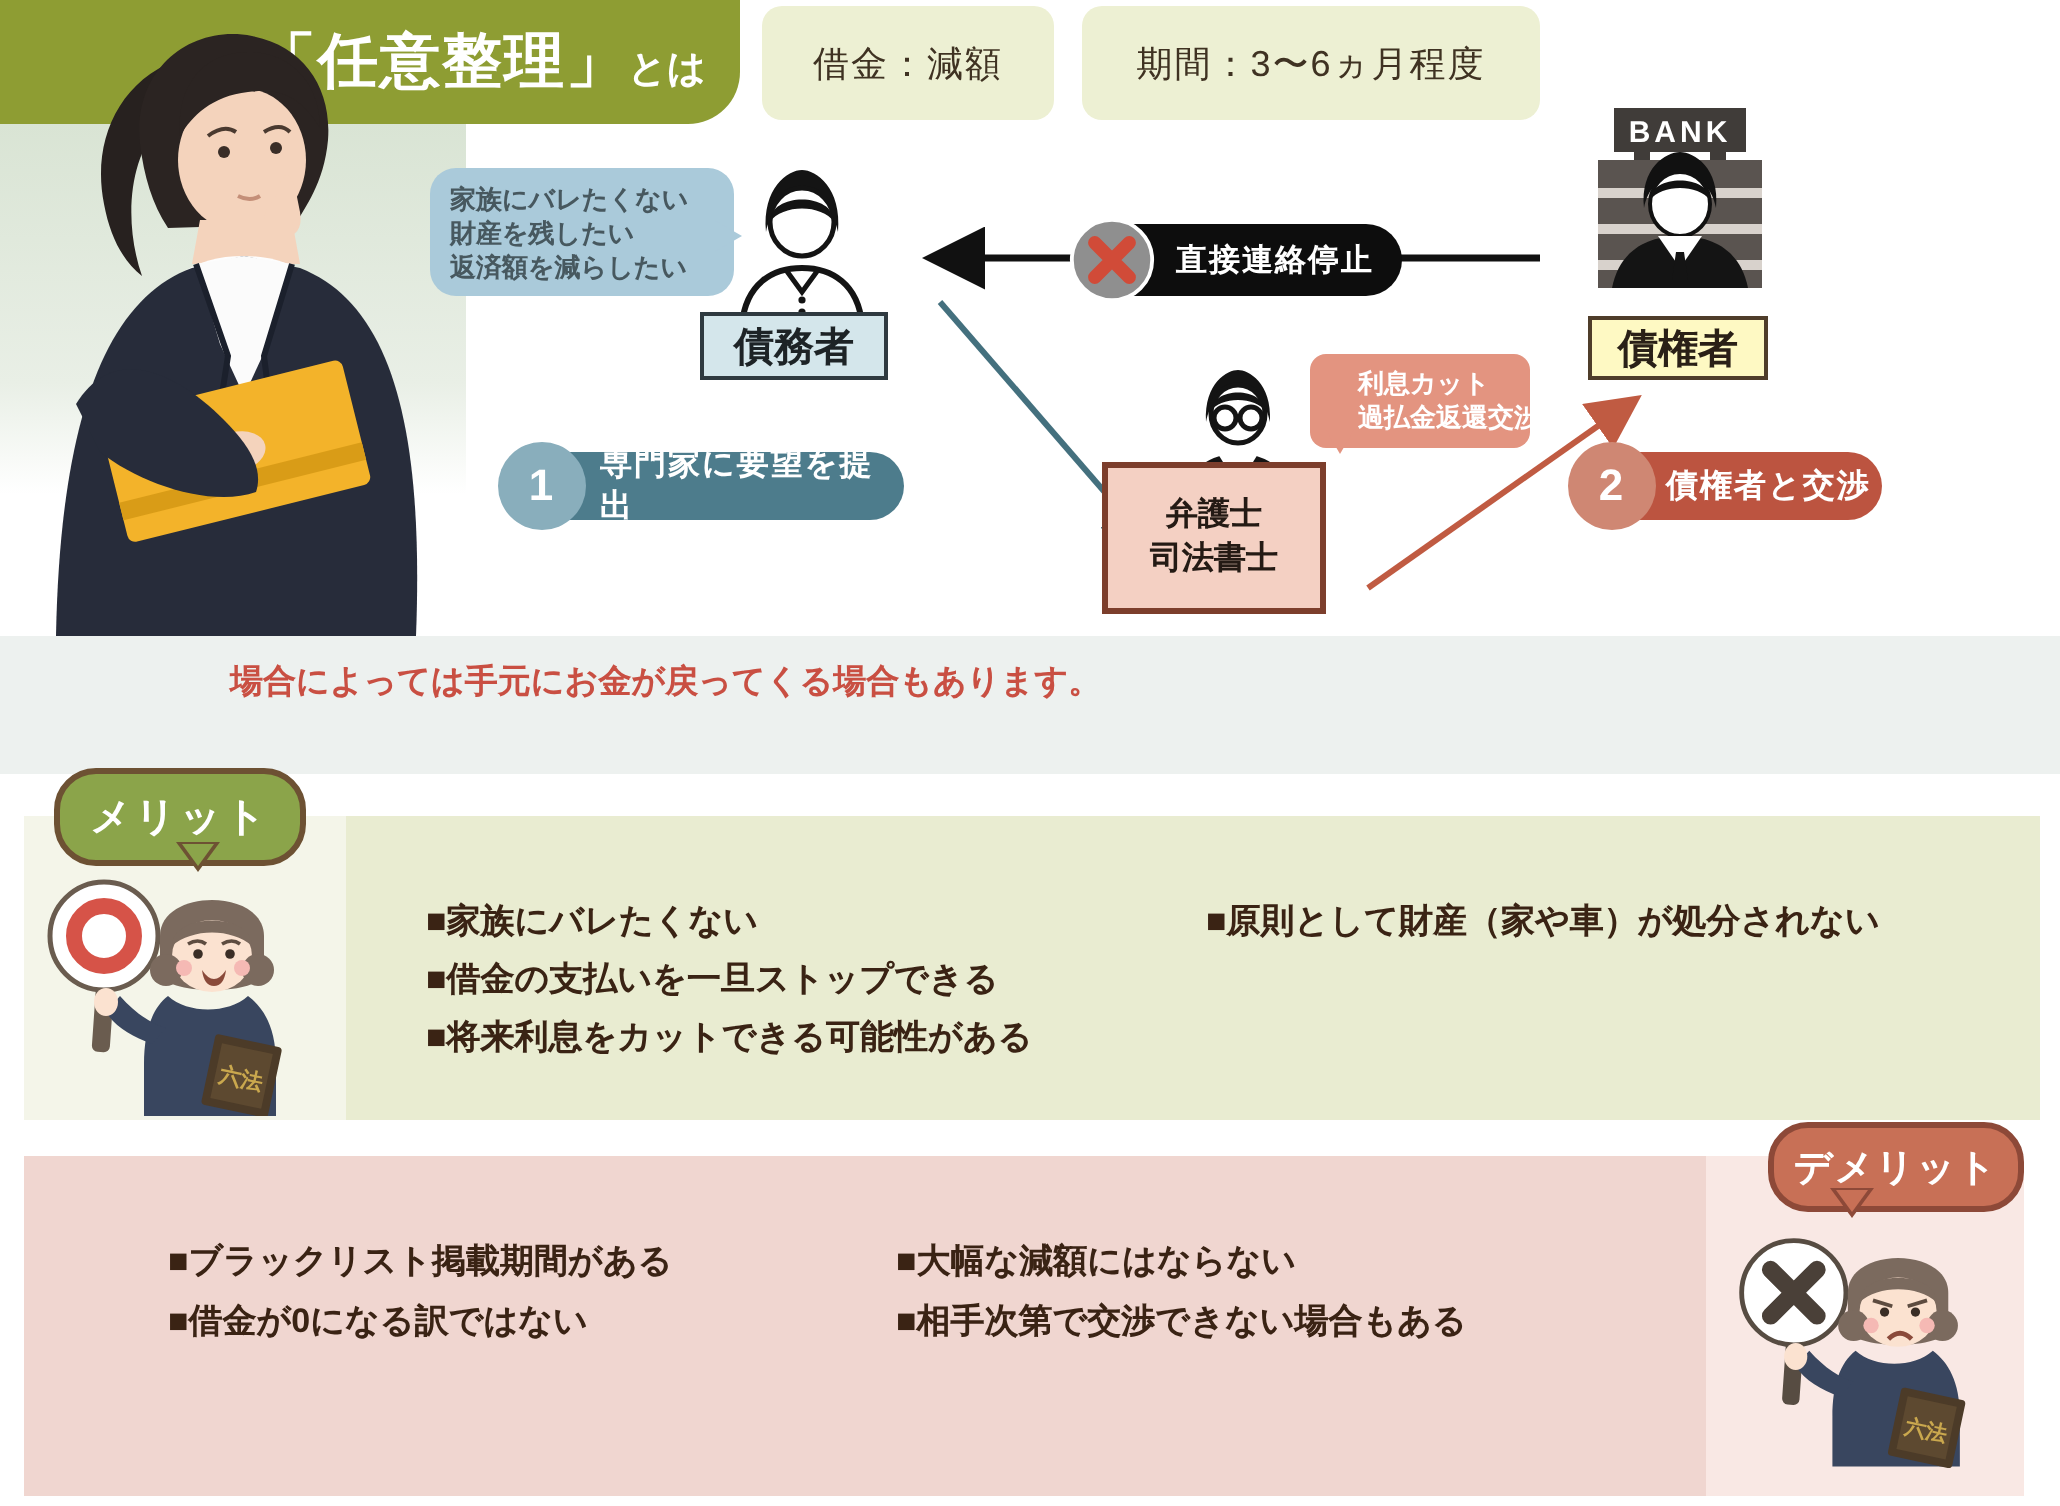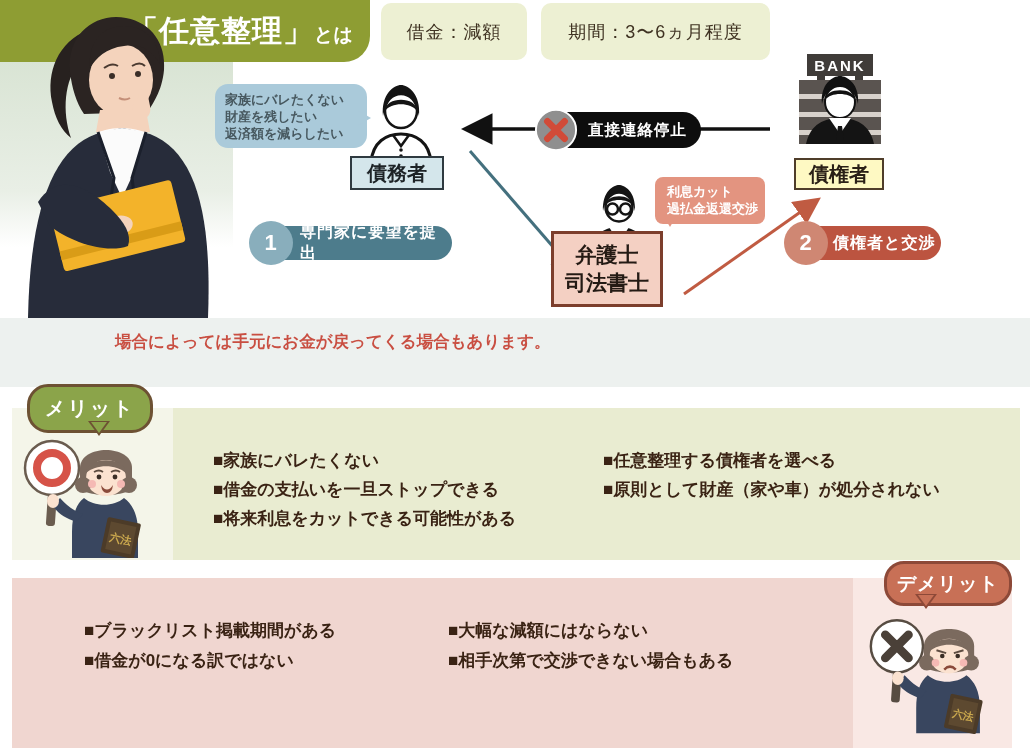--- a/index.html
+++ b/index.html
@@ -43,23 +43,23 @@
   .step-pill{position:absolute;height:34px;border-radius:17px;display:flex;align-items:center;
     color:#fff;font-weight:bold;font-size:16px;z-index:6;letter-spacing:1px;}
   .step1{left:254px;top:226px;width:198px;background:#4d7c8c;padding-left:46px;box-sizing:border-box;}
   .step2{left:789px;top:226px;width:152px;background:#bc5440;padding-left:44px;box-sizing:border-box;}
   .step-num{position:absolute;left:-5px;top:-5px;width:44px;height:44px;border-radius:50%;
     display:flex;align-items:center;justify-content:center;font-size:22px;color:#fff;font-weight:bold;}
   .step1 .step-num{background:#89aebc;}
   .step2 .step-num{background:#cf8773;}
   .expert-icon{position:absolute;left:588px;top:181px;width:62px;height:72px;z-index:5;}
   .expert-label{left:551px;top:231px;width:112px;height:76px;background:#f4d0c3;
-    border:3px solid #7c3e2c;font-size:21px;color:#241a14;flex-direction:column;line-height:1.35;}
+    border:3px solid #7c3e2c;font-size:16px;color:#241a14;flex-direction:column;line-height:1.35;}
   .bubble-salmon{position:absolute;left:655px;top:177px;width:110px;height:47px;background:#e39480;
-    border-radius:8px;padding:6px 12px;box-sizing:border-box;color:#fff;font-weight:bold;
+    border-radius:8px;padding:6px 24px;box-sizing:border-box;color:#fff;font-weight:bold;
     font-size:13px;line-height:17px;z-index:5;white-space:nowrap;}
   .bubble-salmon::after{content:"";position:absolute;left:8px;bottom:-10px;width:0;height:0;
     border:7px solid transparent;border-top:12px solid #e39480;}
   
   .note-band{position:absolute;left:0;top:318px;width:1030px;height:69px;background:#edf1ef;z-index:1;}
   .note-text{position:absolute;left:115px;top:10px;font-size:16.5px;font-weight:bold;color:#c94f42;
     line-height:27px;white-space:nowrap;}
   
   .merit-band{position:absolute;left:12px;top:408px;width:1008px;height:152px;background:#e9ecd1;z-index:1;}
   .merit-left{position:absolute;left:12px;top:408px;width:161px;height:152px;background:#f4f5e9;z-index:2;}
@@ -259,21 +259,20 @@
       <rect x="88" y="96" width="26" height="28" fill="#5d4930"></rect>
       <text x="101" y="115" text-anchor="middle" font-size="11" font-weight="bold" fill="#caa84e" font-family="Liberation Sans, sans-serif">六法</text>
     </g>
   </svg>
   <div class="list-col merit-col1">
     <div>■家族にバレたくない</div>
     <div>■借金の支払いを一旦ストップできる</div>
     <div>■将来利息をカットできる可能性がある</div>
   </div>
   <div class="list-col merit-col2">
-    <div>■任意整理する債権者を選べる</div>
     <div>■原則として財産（家や車）が処分されない</div>
   </div>
 
   <div class="demerit-band"></div>
   <div class="demerit-right"></div>
   <div class="demerit-badge">デメリット</div>
   <svg class="demerit-woman" viewBox="0 0 145 130">
     <rect x="27" y="62" width="9" height="36" rx="3" fill="#574c42" transform="rotate(4 31 80)"></rect>
     <circle cx="32" cy="40" r="27" fill="#fff" stroke="#574c42" stroke-width="2.5"></circle>
     <path d="M20 28 L44 52 M44 28 L20 52" stroke="#4a4038" stroke-width="9" stroke-linecap="round"></path>

